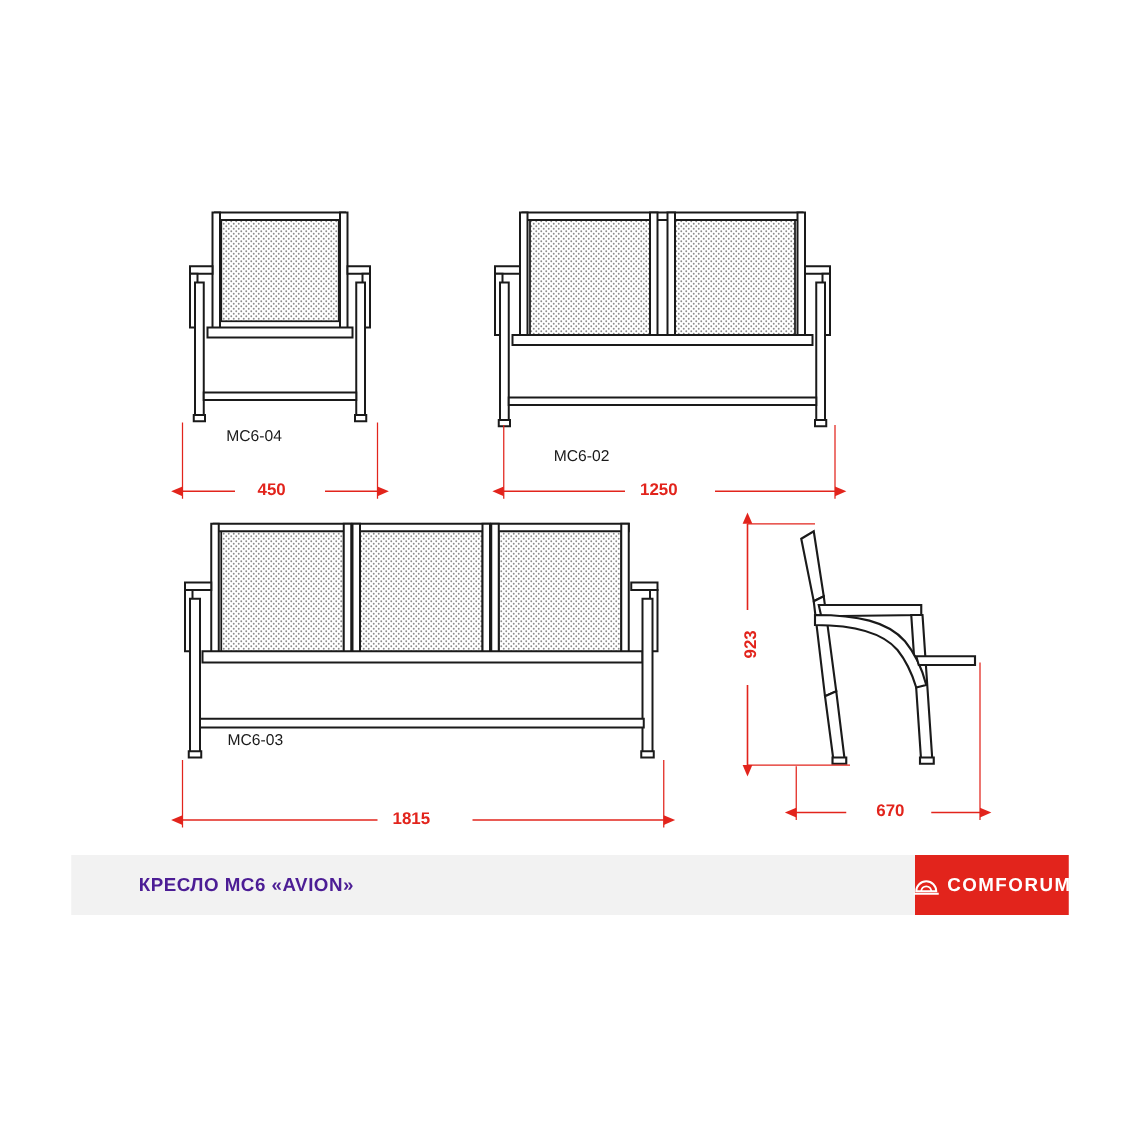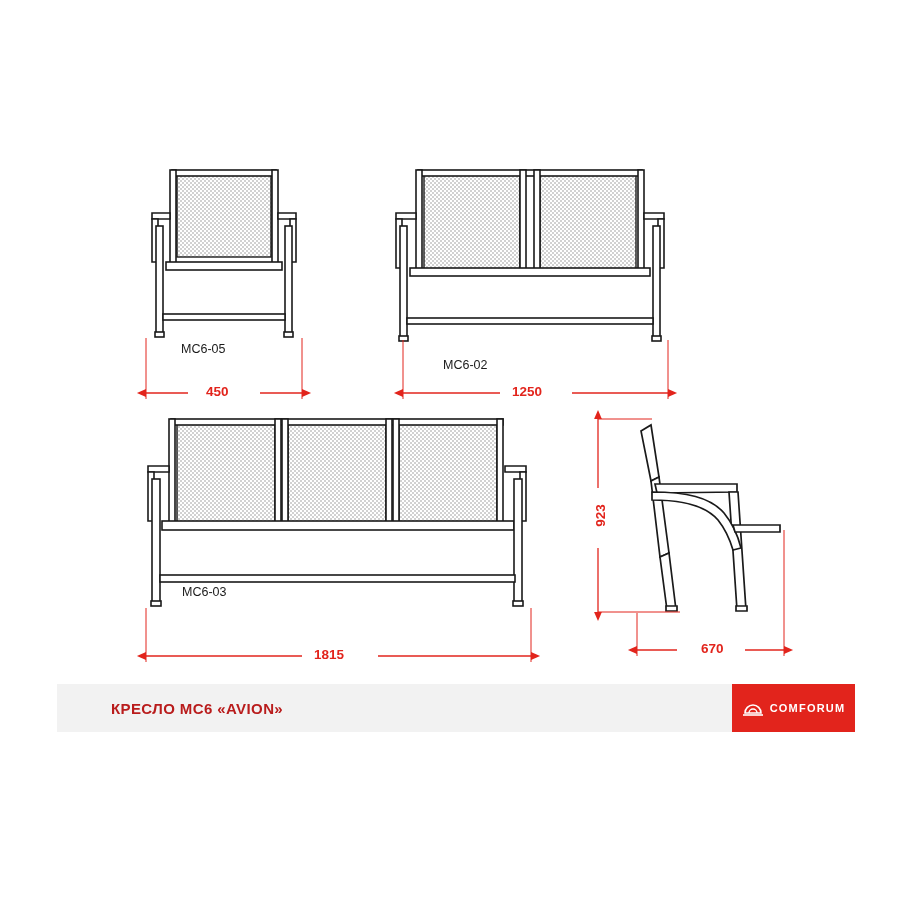--- a/index.html
+++ b/index.html
@@ -34,21 +34,21 @@
     height: 48px;
     background: #f2f2f2;
     display: flex;
     align-items: center;
   }
   .footer-title {
     margin-left: 54px;
     font-size: 15px;
     font-weight: bold;
     letter-spacing: 0.4px;
-    color: #b91c1c;
+    color: #4c1d95;
     white-space: nowrap;
   }
   .footer-title .model {
     font-weight: bold;
   }
   .logo-box {
     position: absolute;
     right: 0;
     top: 0;
     width: 123px;
@@ -60,21 +60,21 @@
     gap: 6px;
   }
   .logo-mark {
     width: 22px;
     height: 18px;
     position: relative;
     flex: 0 0 auto;
   }
   .logo-text {
     color: #ffffff;
-    font-size: 11px;
+    font-size: 15px;
     font-weight: bold;
     letter-spacing: 1.2px;
   }
   
   .label {
     position: absolute;
     font-size: 12.5px;
     color: #1a1a1a;
     white-space: nowrap;
   }
@@ -242,21 +242,21 @@
     </g>
 
     <g stroke="#e2241c" stroke-width="1.3">
       <line x1="637" y1="650" x2="784" y2="650" marker-start="url(#arrL)" marker-end="url(#arrR)"></line>
       <line x1="637" y1="613" x2="637" y2="656" stroke-width="1"></line>
       <line x1="784" y1="530" x2="784" y2="656" stroke-width="1"></line>
       <rect x="677" y="641" width="68" height="18" fill="#ffffff" stroke="none"></rect>
     </g>
   </svg>
 
-  <div class="label" style="left:181px; top:342px;">МС6-05</div>
+  <div class="label" style="left:181px; top:342px;">МС6-04</div>
   <div class="label" style="left:443px; top:358px;">МС6-02</div>
   <div class="label" style="left:182px; top:585px;">МС6-03</div>
 
   <div class="dim" style="left:206px; top:384px;">450</div>
   <div class="dim" style="left:512px; top:384px;">1250</div>
   <div class="dim" style="left:314px; top:647px;">1815</div>
   <div class="dim vertical" style="left:570px; top:508px; width:60px; text-align:center;">923</div>
   <div class="dim" style="left:690px; top:641px;margin-left:11px;">670</div>
 
   <div class="footer">

